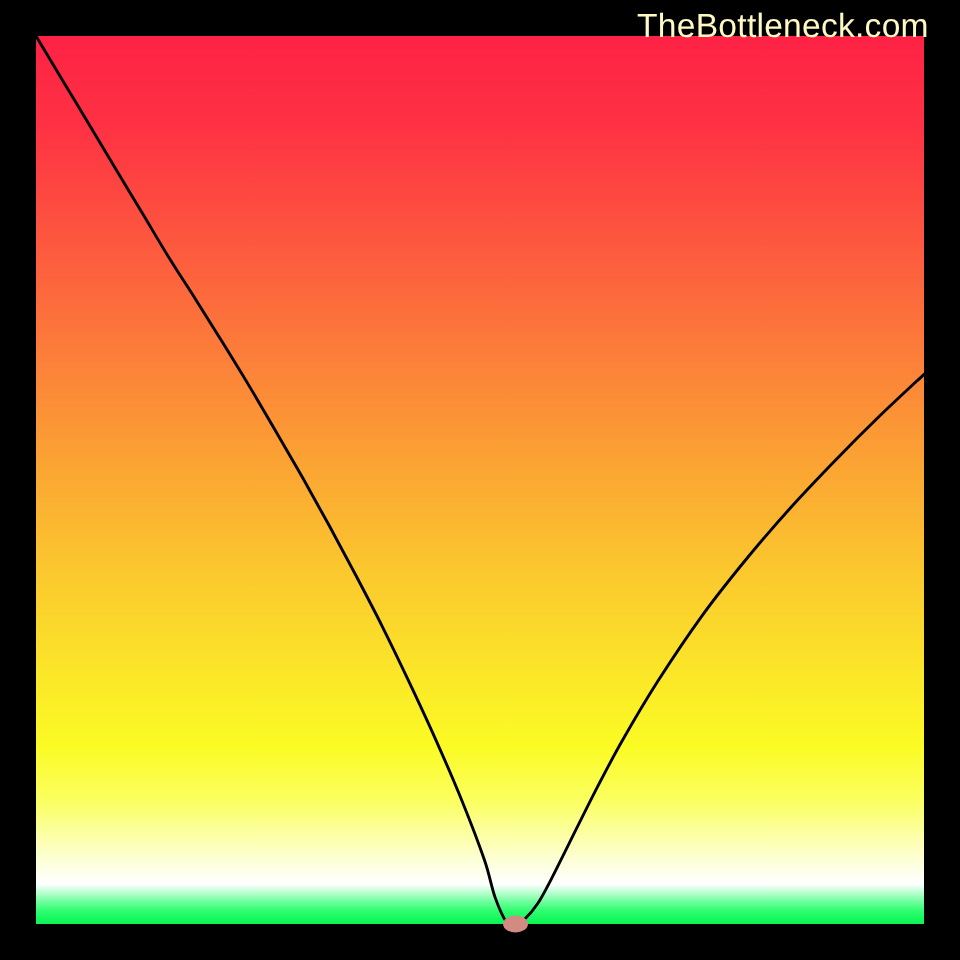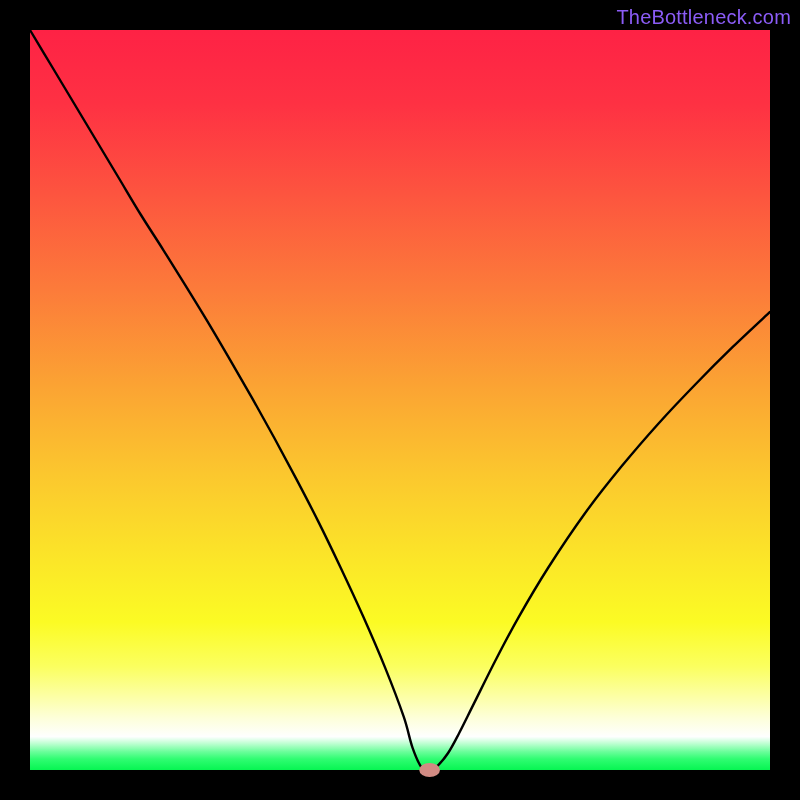--- a/index.html
+++ b/index.html
@@ -12,25 +12,25 @@
   }
   .frame {
     position: relative;
     width: 800px;
     height: 800px;
     background: #000;
   }
   .watermark {
     position: absolute;
     top: 6px;
-    right: 9px;
+    right: 26px;
     font-family: Arial, Helvetica, sans-serif;
-    font-size: 20px;
+    font-size: 28px;
     font-weight: 400;
-    color: #8b5cf6;
+    color: #fef9c3;
     letter-spacing: 0.2px;
   }
   svg {
     display: block;
   }
 </style>
 </head>
 <body>
 <div class="frame">
 

